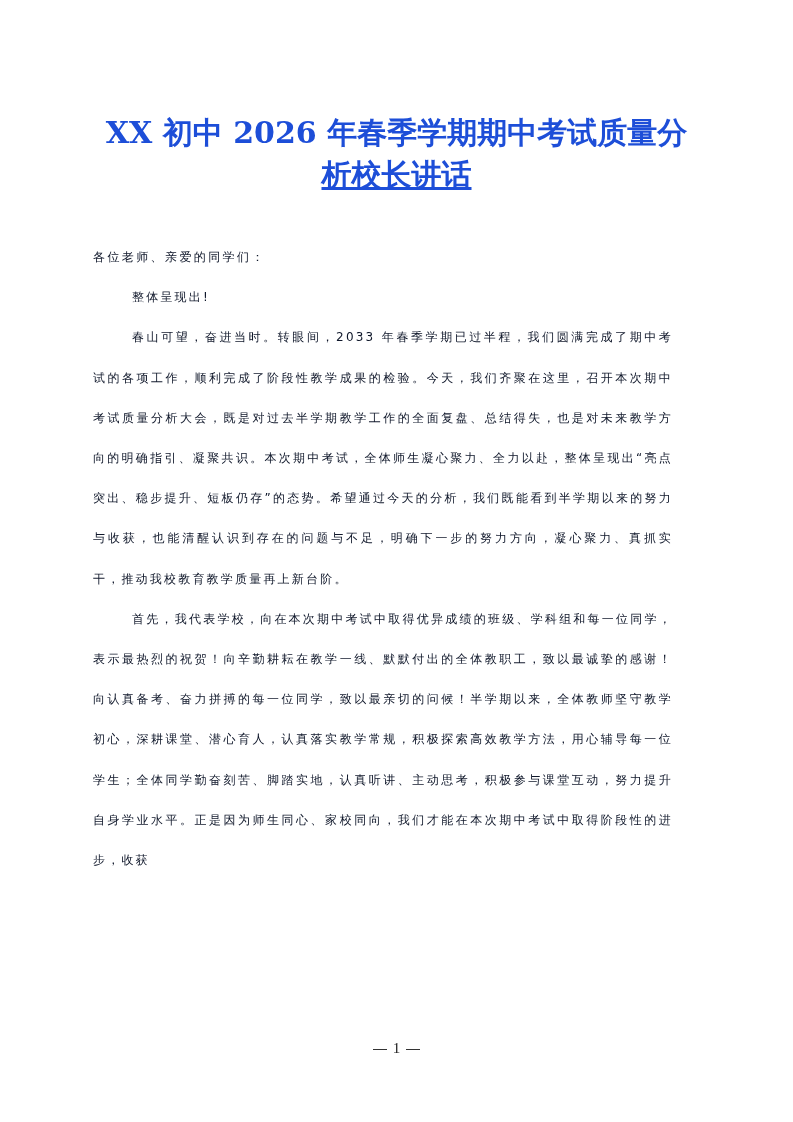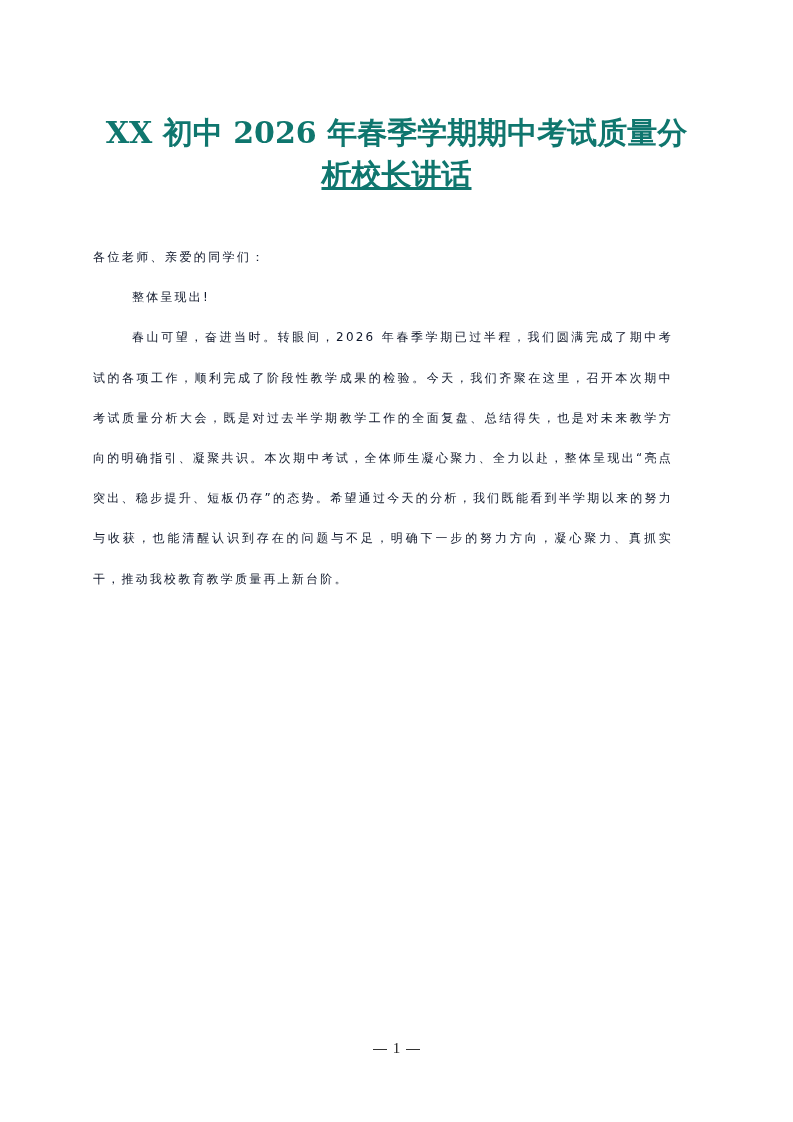--- a/index.html
+++ b/index.html
@@ -27,21 +27,21 @@
       position: absolute;
       left: 100px;
       width: 593px;
       top: 112px;
       text-align: center;
       font-family: "DejaVu Serif", "Liberation Serif", serif;
       font-weight: bold;
       font-size: 30px;
       line-height: 42px;
       letter-spacing: 0px;
-      color: #0f766e;
+      color: #1d4ed8;
     }
     .title .line {
       display: block;
       white-space: nowrap;
     }
     .body-text {
       position: absolute;
       left: 93px;
       top: 237px;
       width: 580px;
@@ -87,19 +87,20 @@
 
 <div class="page">
   <div class="title">
     <span class="line line1">XX 初中 2026 年春季学期期中考试质量分</span>
     <span class="line line1b" style="font-weight:bold;text-decoration:underline;">析校长讲话</span>
   </div>
 
   <div class="body-text">
     <p class="salutation">各位老师、亲爱的同学们：</p>
     <p class="indent">整体呈现出!</p>
-    <p class="indent">春山可望，奋进当时。转眼间，2026 年春季学期已过半程，我们圆满完成了期中考试的各项工作，顺利完成了阶段性教学成果的检验。今天，我们齐聚在这里，召开本次期中考试质量分析大会，既是对过去半学期教学工作的全面复盘、总结得失，也是对未来教学方向的明确指引、凝聚共识。本次期中考试，全体师生凝心聚力、全力以赴，整体呈现出“亮点突出、稳步提升、短板仍存”的态势。希望通过今天的分析，我们既能看到半学期以来的努力与收获，也能清醒认识到存在的问题与不足，明确下一步的努力方向，凝心聚力、真抓实干，推动我校教育教学质量再上新台阶。</p>
+    <p class="indent">春山可望，奋进当时。转眼间，2033 年春季学期已过半程，我们圆满完成了期中考试的各项工作，顺利完成了阶段性教学成果的检验。今天，我们齐聚在这里，召开本次期中考试质量分析大会，既是对过去半学期教学工作的全面复盘、总结得失，也是对未来教学方向的明确指引、凝聚共识。本次期中考试，全体师生凝心聚力、全力以赴，整体呈现出“亮点突出、稳步提升、短板仍存”的态势。希望通过今天的分析，我们既能看到半学期以来的努力与收获，也能清醒认识到存在的问题与不足，明确下一步的努力方向，凝心聚力、真抓实干，推动我校教育教学质量再上新台阶。</p>
+    <p class="indent">首先，我代表学校，向在本次期中考试中取得优异成绩的班级、学科组和每一位同学，表示最热烈的祝贺！向辛勤耕耘在教学一线、默默付出的全体教职工，致以最诚挚的感谢！向认真备考、奋力拼搏的每一位同学，致以最亲切的问候！半学期以来，全体教师坚守教学初心，深耕课堂、潜心育人，认真落实教学常规，积极探索高效教学方法，用心辅导每一位学生；全体同学勤奋刻苦、脚踏实地，认真听讲、主动思考，积极参与课堂互动，努力提升自身学业水平。正是因为师生同心、家校同向，我们才能在本次期中考试中取得阶段性的进步，收获</p>
   </div>
 
   <div class="page-number">
     <span class="dash"></span><span>1</span><span class="dash"></span>
   </div>
 </div>
 
 </body></html>

